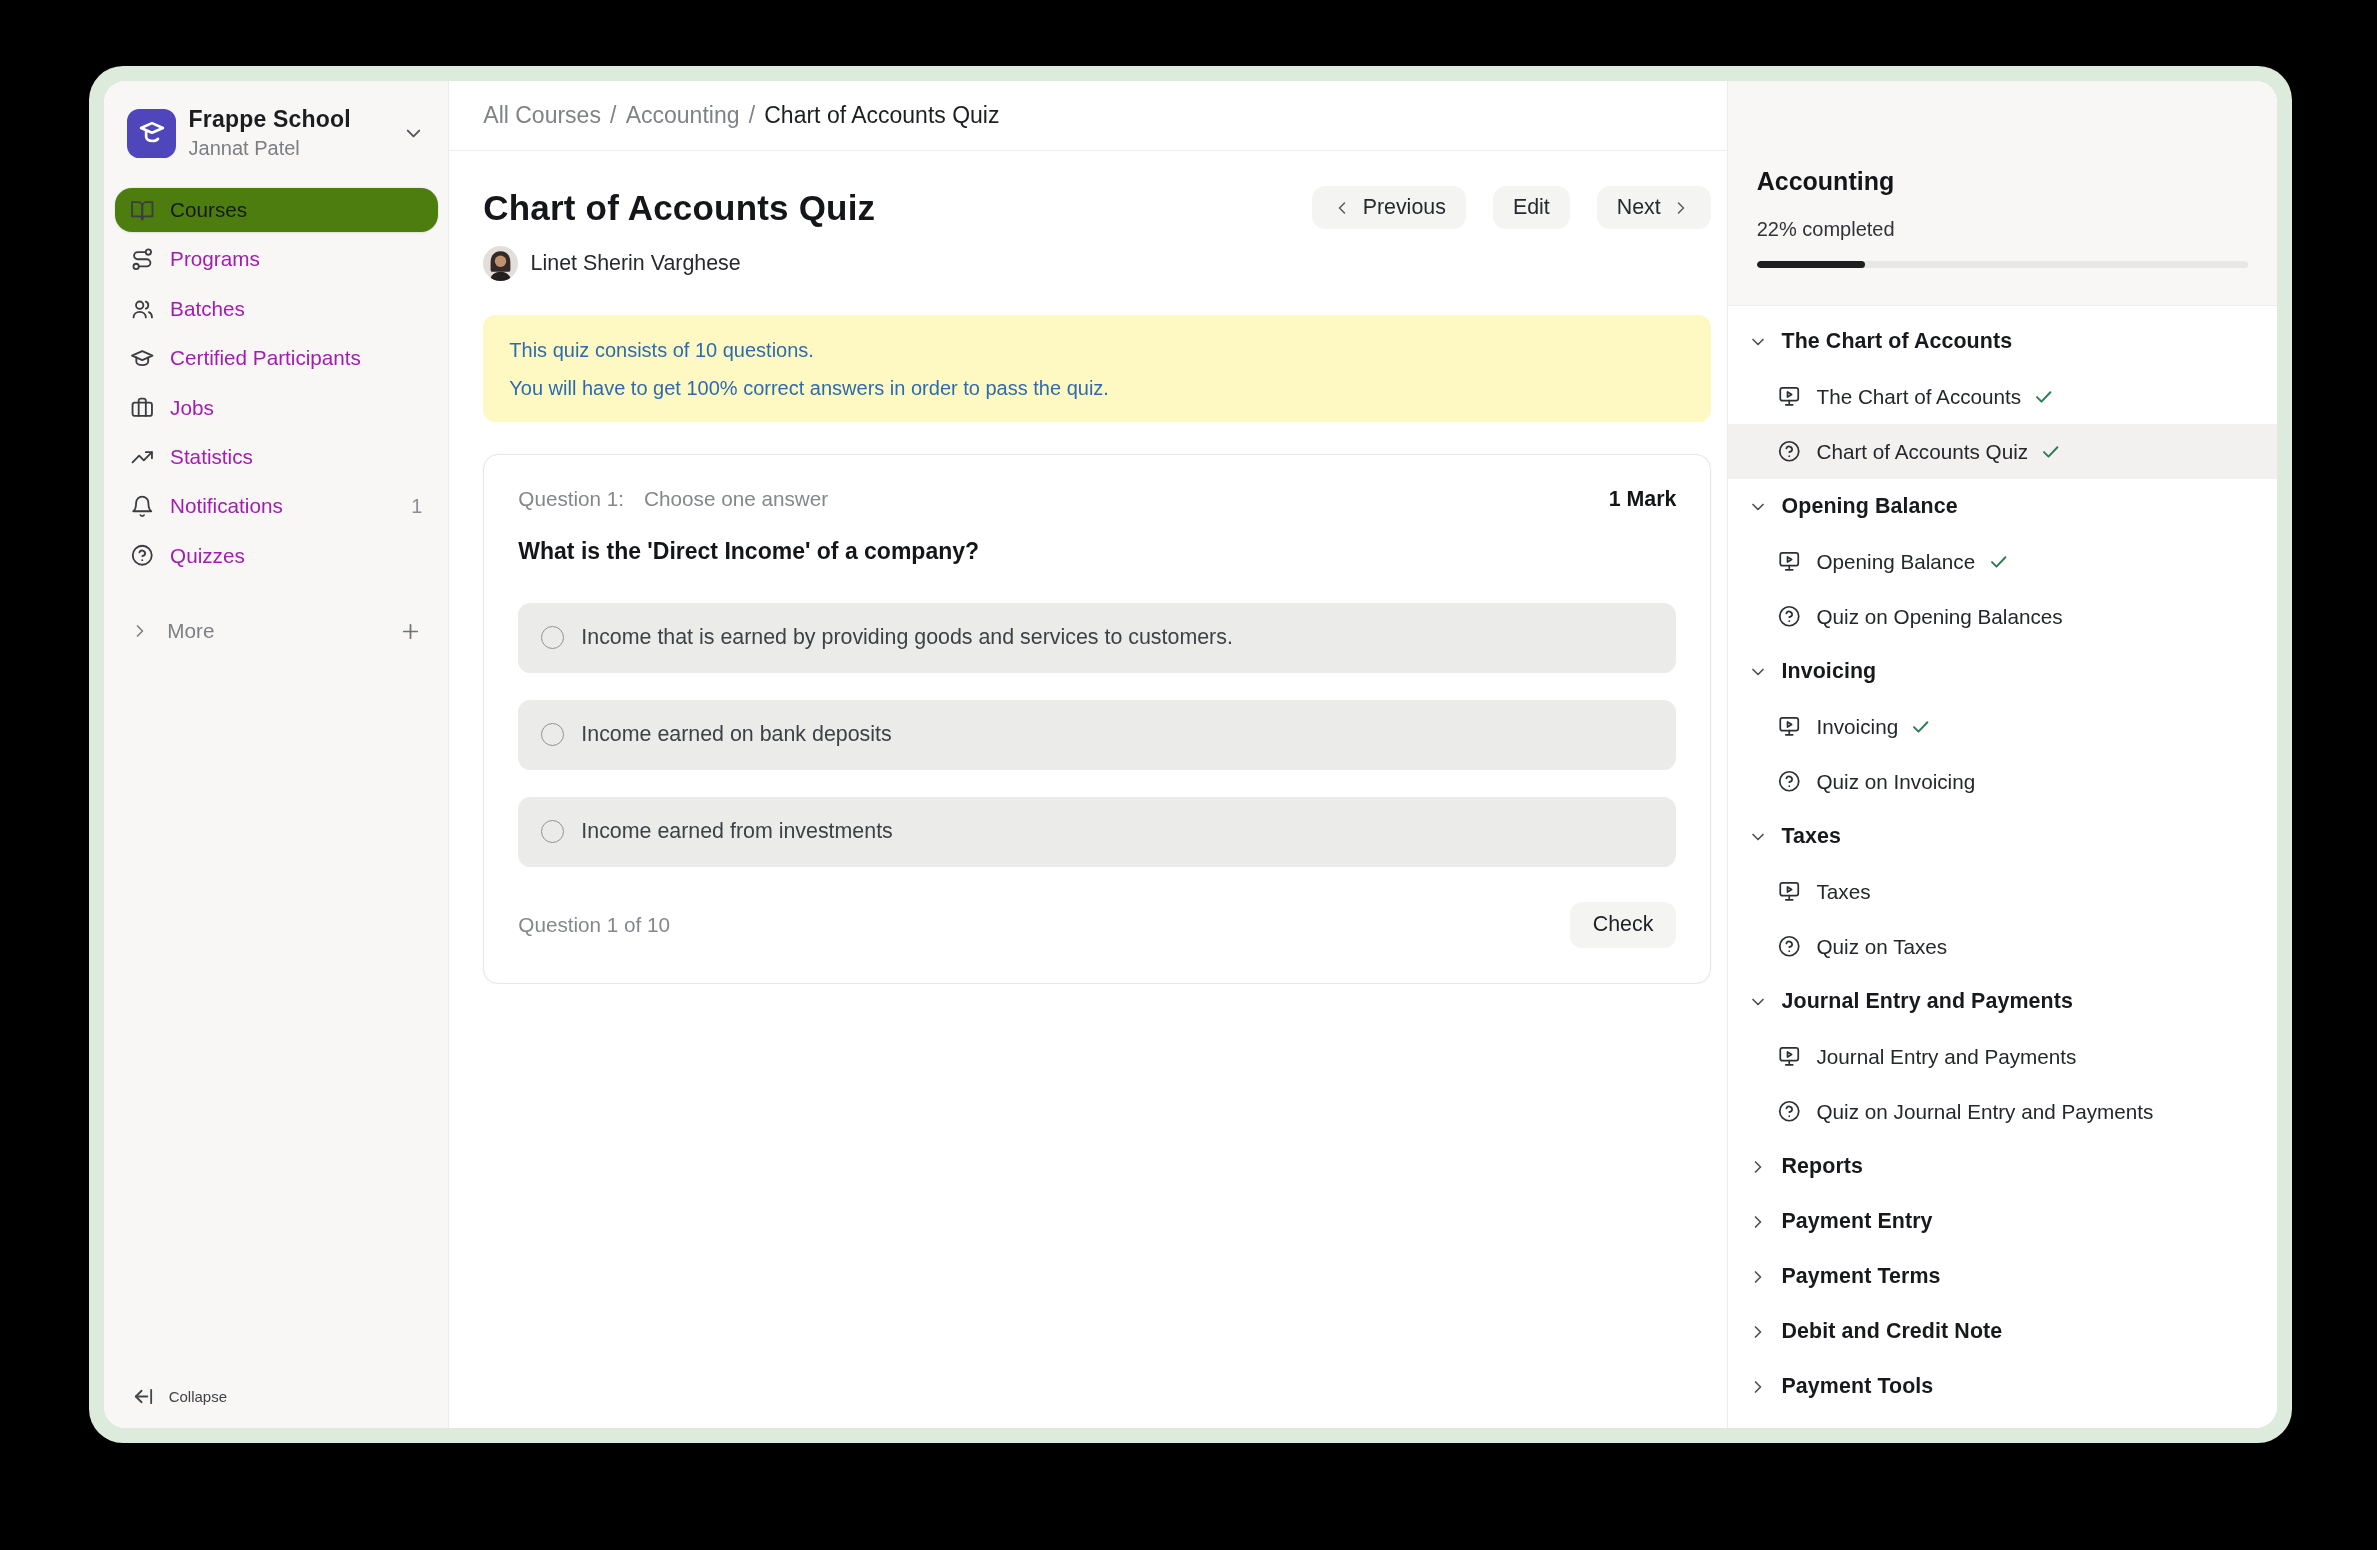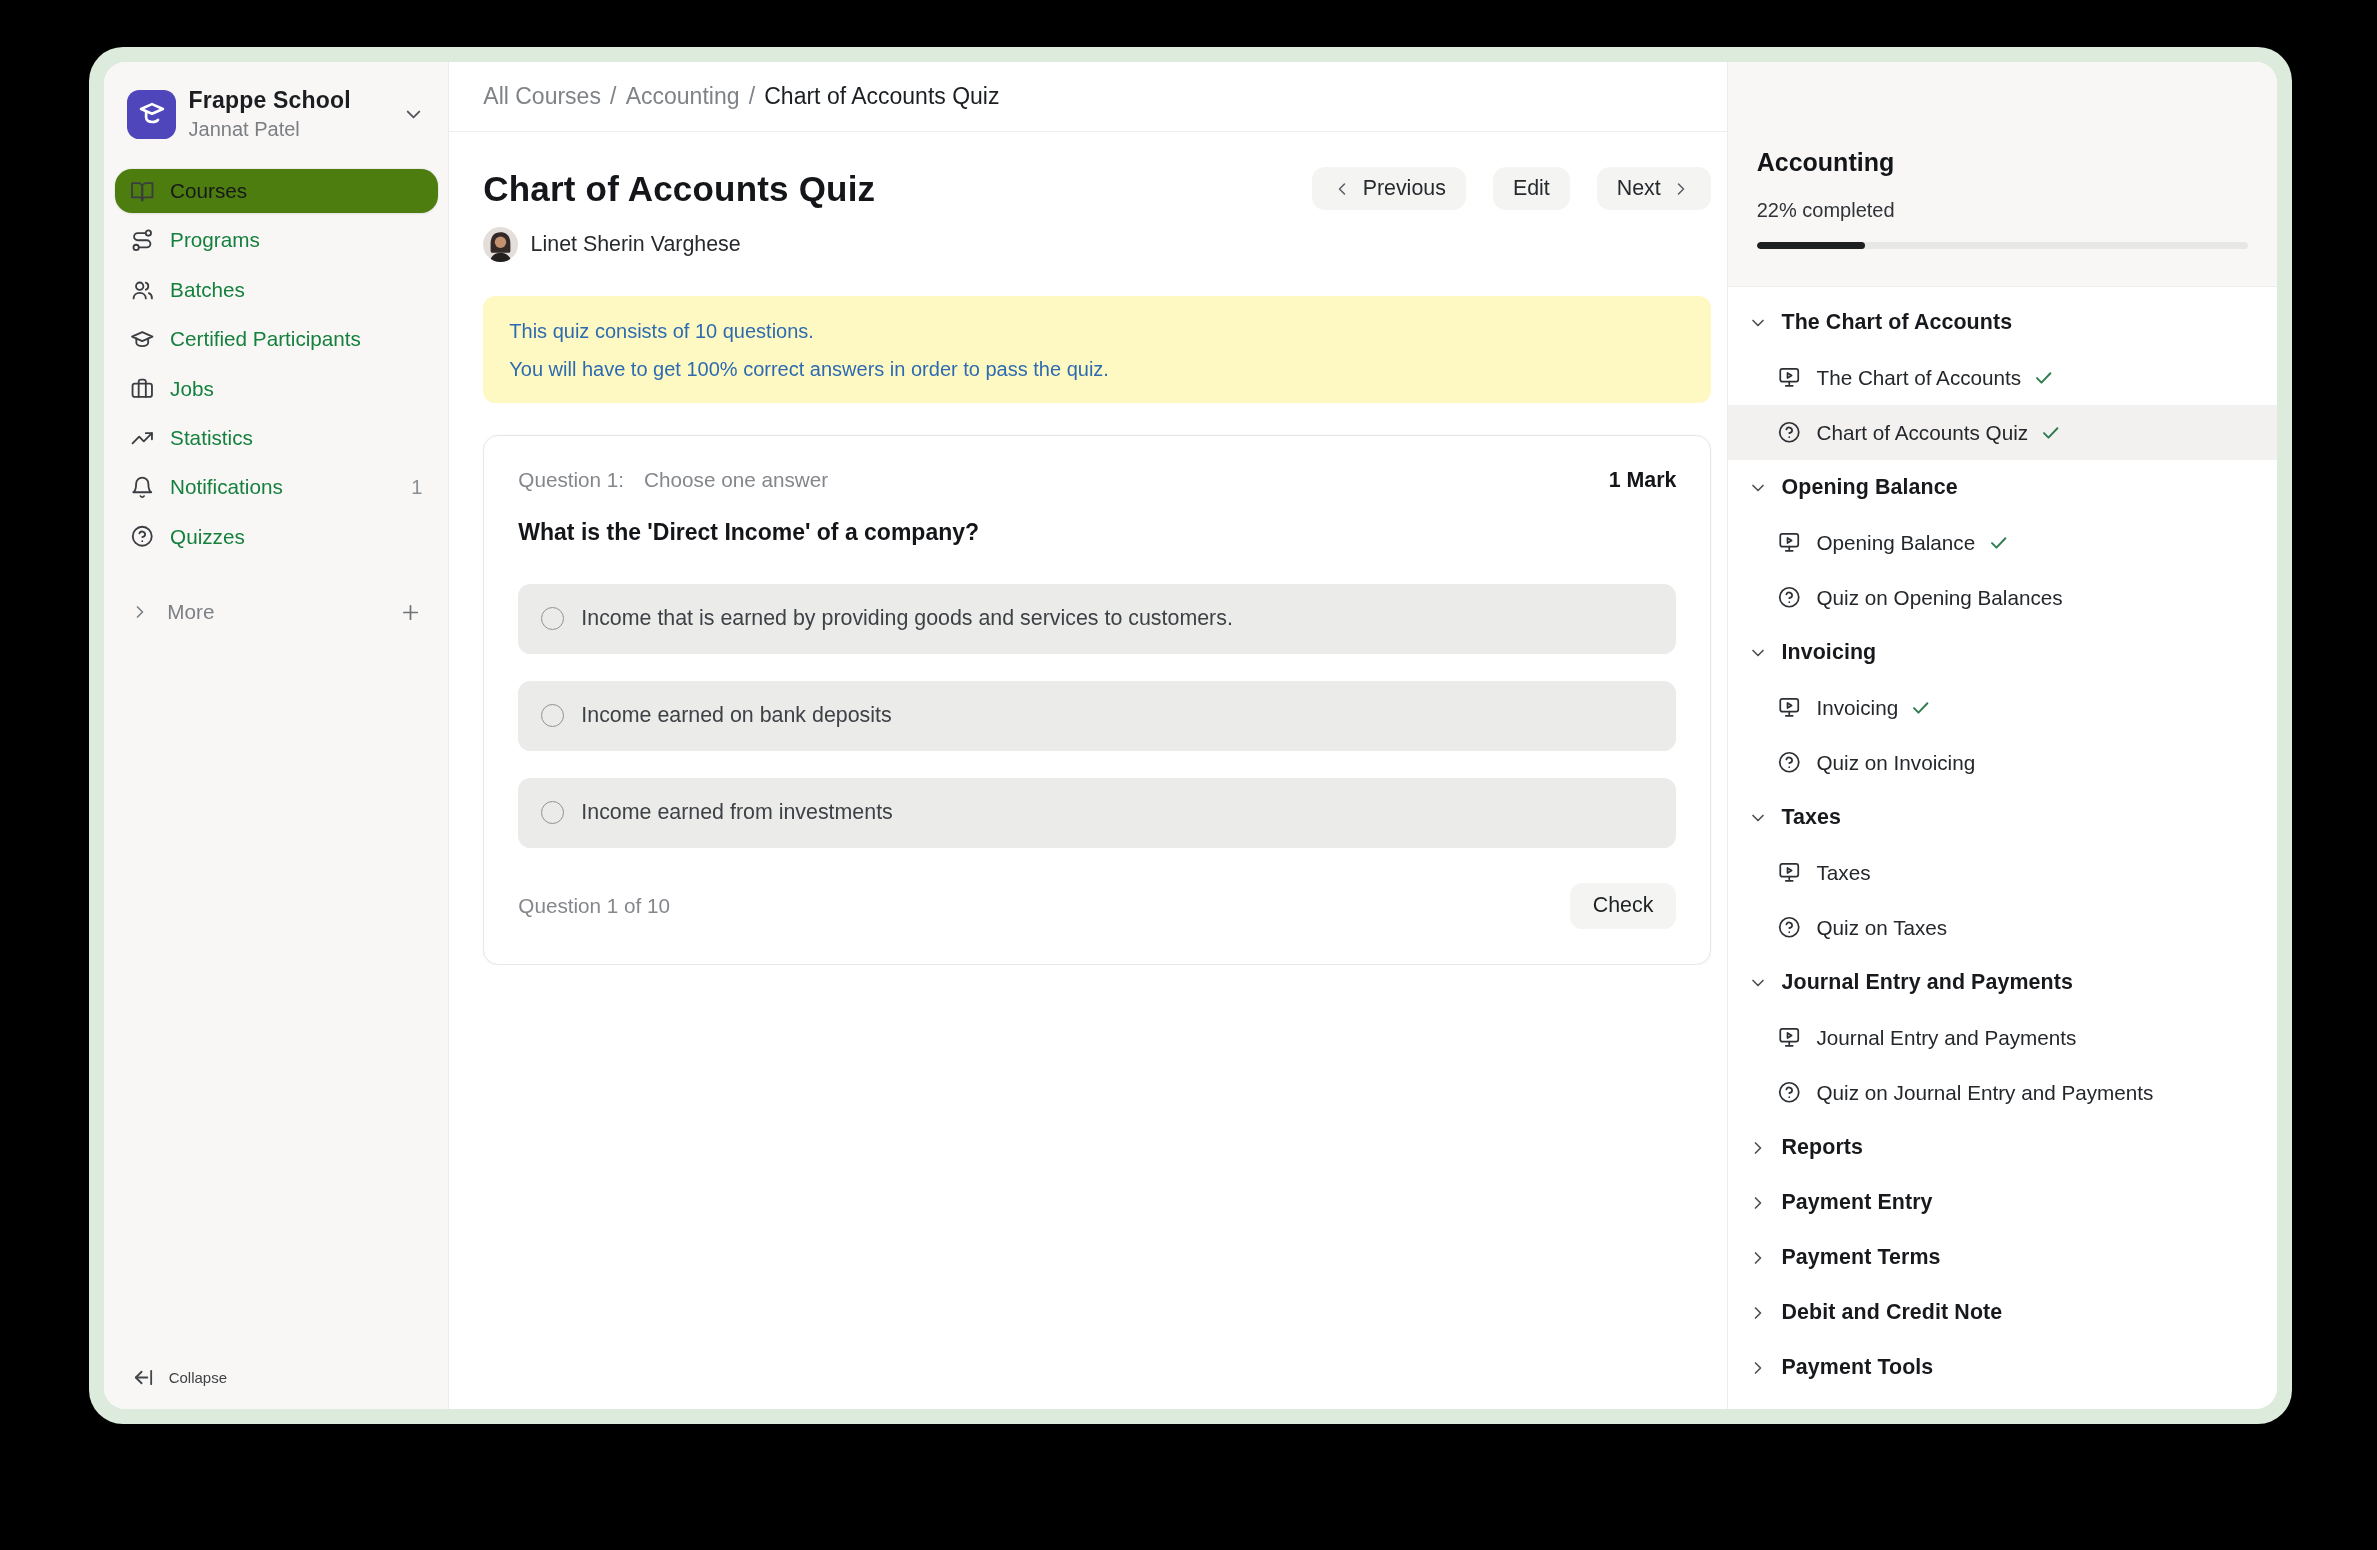--- a/index.html
+++ b/index.html
@@ -1,19 +1,19 @@
 <!DOCTYPE html>
 <html style="font-size:12.3px"><head>
 <meta charset="utf-8">
 <style>
   * { margin:0; padding:0; box-sizing:border-box; }
   html,body { width:2377px; height:1550px; background:#000; overflow:hidden;
               font-family:"Liberation Sans", sans-serif; -webkit-font-smoothing:antialiased; }
 
-  .frame { position:absolute; left:89px; top:47px; width:2203px; height:1377px;
+  .frame { position:absolute; left:89px; top:66px; width:2203px; height:1377px;
            background:#dcebdc; border-radius:34px; padding:15.3px; }
   .app { width:100%; height:100%; background:#fff; border-radius:21.4px; overflow:hidden;
          display:flex; }
 
   
   .lsb { width:345px; flex:0 0 345px; background:#f8f7f6; border-right:0.8px solid #ececeb;
          position:relative; padding:24.5px 10.7px 0; }
   .workspace { display:flex; align-items:center; padding:0 12.3px; cursor:default; }
   .ws-logo { width:49px; height:49px; border-radius:12.3px; background:#4f46bc; flex:0 0 49px;
              display:flex; align-items:center; justify-content:center; }
@@ -22,21 +22,21 @@
   .ws-name { font-size:23px; font-weight:700; color:#1b1d20; letter-spacing:0.2px; }
   .ws-user { font-size:20px; color:#7b7e82; margin-top:4.6px; }
   .ws-chev { margin-left:auto; color:#55585c; }
   .icon svg { display:block; }
 
   .nav { margin-top:27.6px; display:flex; flex-direction:column; gap:5.4px; }
   .nav-item { height:44px; border-radius:17px; display:flex; align-items:center;
               padding:0 15.3px; color:#3d4044; cursor:pointer; }
   .nav-item .icon { width:24.5px; height:24.5px; color:#3a3d41; }
   .nav-item .icon svg { width:24.5px; height:24.5px; }
-  .nav-label { font-size:20.7px; margin-left:15.3px; color:#15803d; }
+  .nav-label { font-size:20.7px; margin-left:15.3px; color:#a21caf; }
   .nav-item.active { background:#4d7c0f; box-shadow:0 0.8px 2.3px rgba(0,0,0,.08), 0 0 0 0.8px rgba(0,0,0,.03); }
   .nav-item.active .nav-label { color:#17191c; font-weight:500; }
   .nav-badge { margin-left:auto; font-size:20px; color:#8b8e92; }
 
   .more-row { margin-top:32px; height:43px; display:flex; align-items:center; padding:0 15.3px;
               color:#7c7f83; cursor:pointer; }
   .more-row .chev { width:20px; color:#7c7f83; }
   .more-label { font-size:20.7px; margin-left:17px; }
   .more-plus { margin-left:auto; color:#6f7276; }
 

